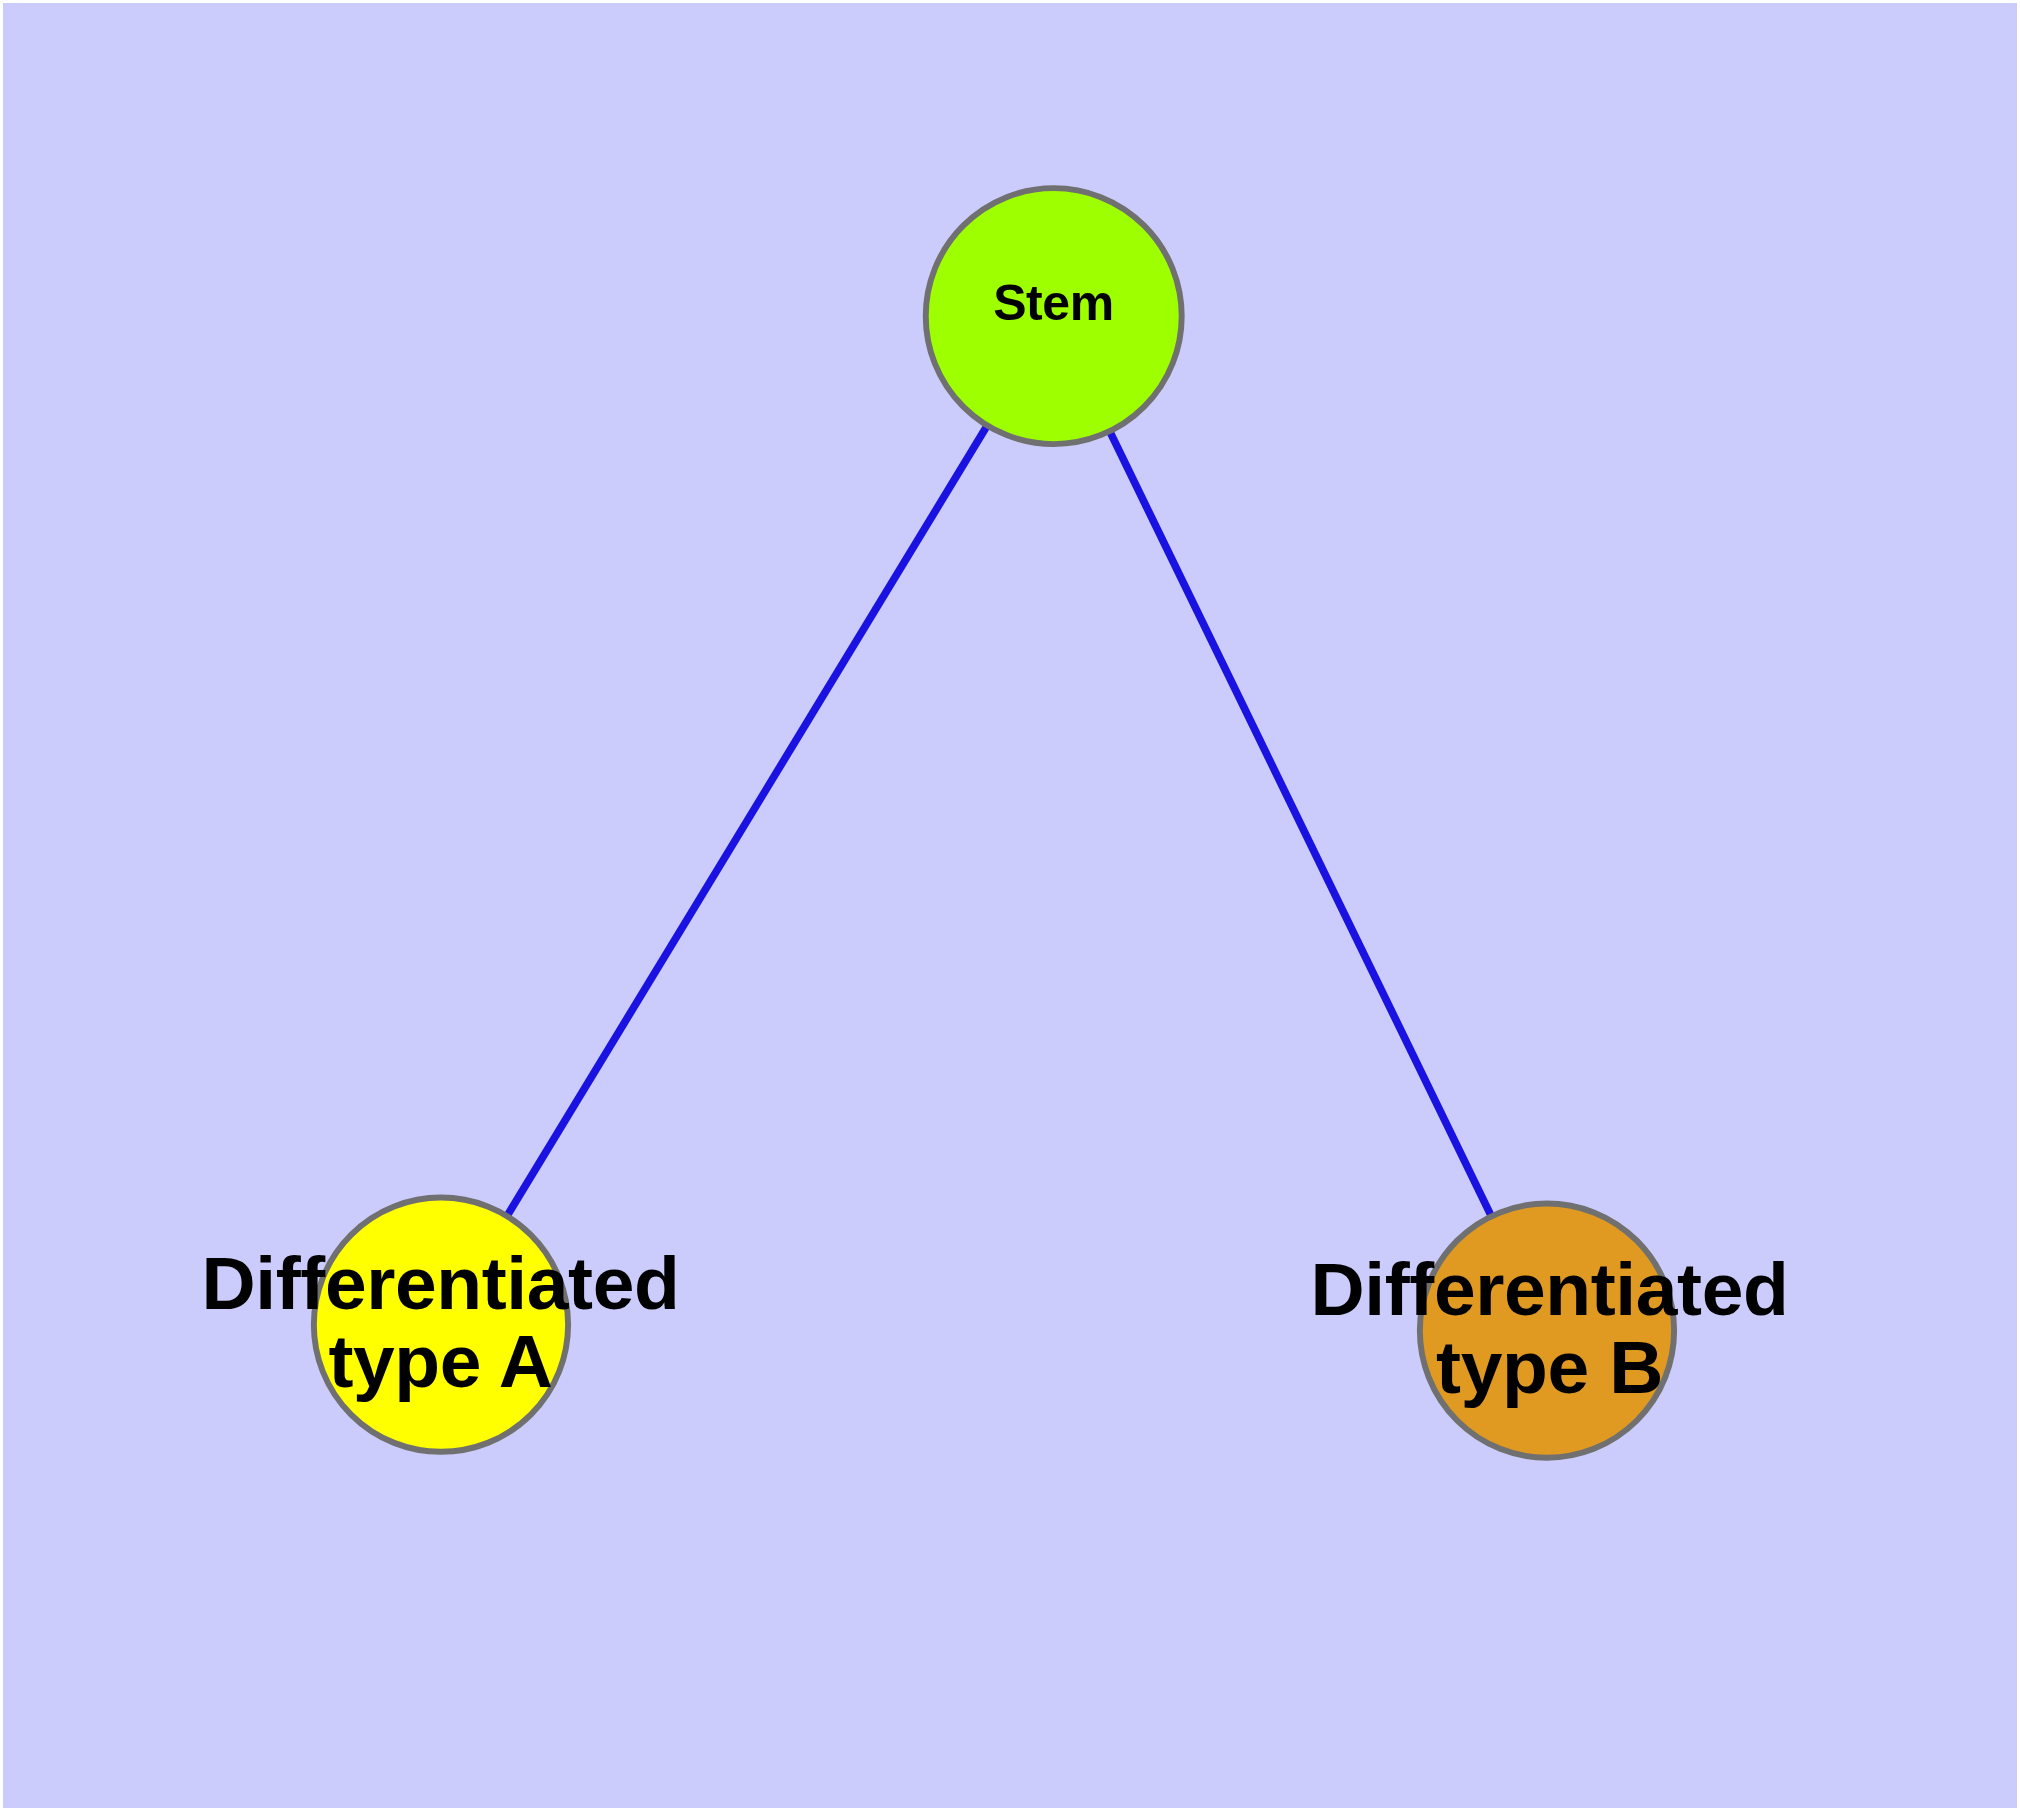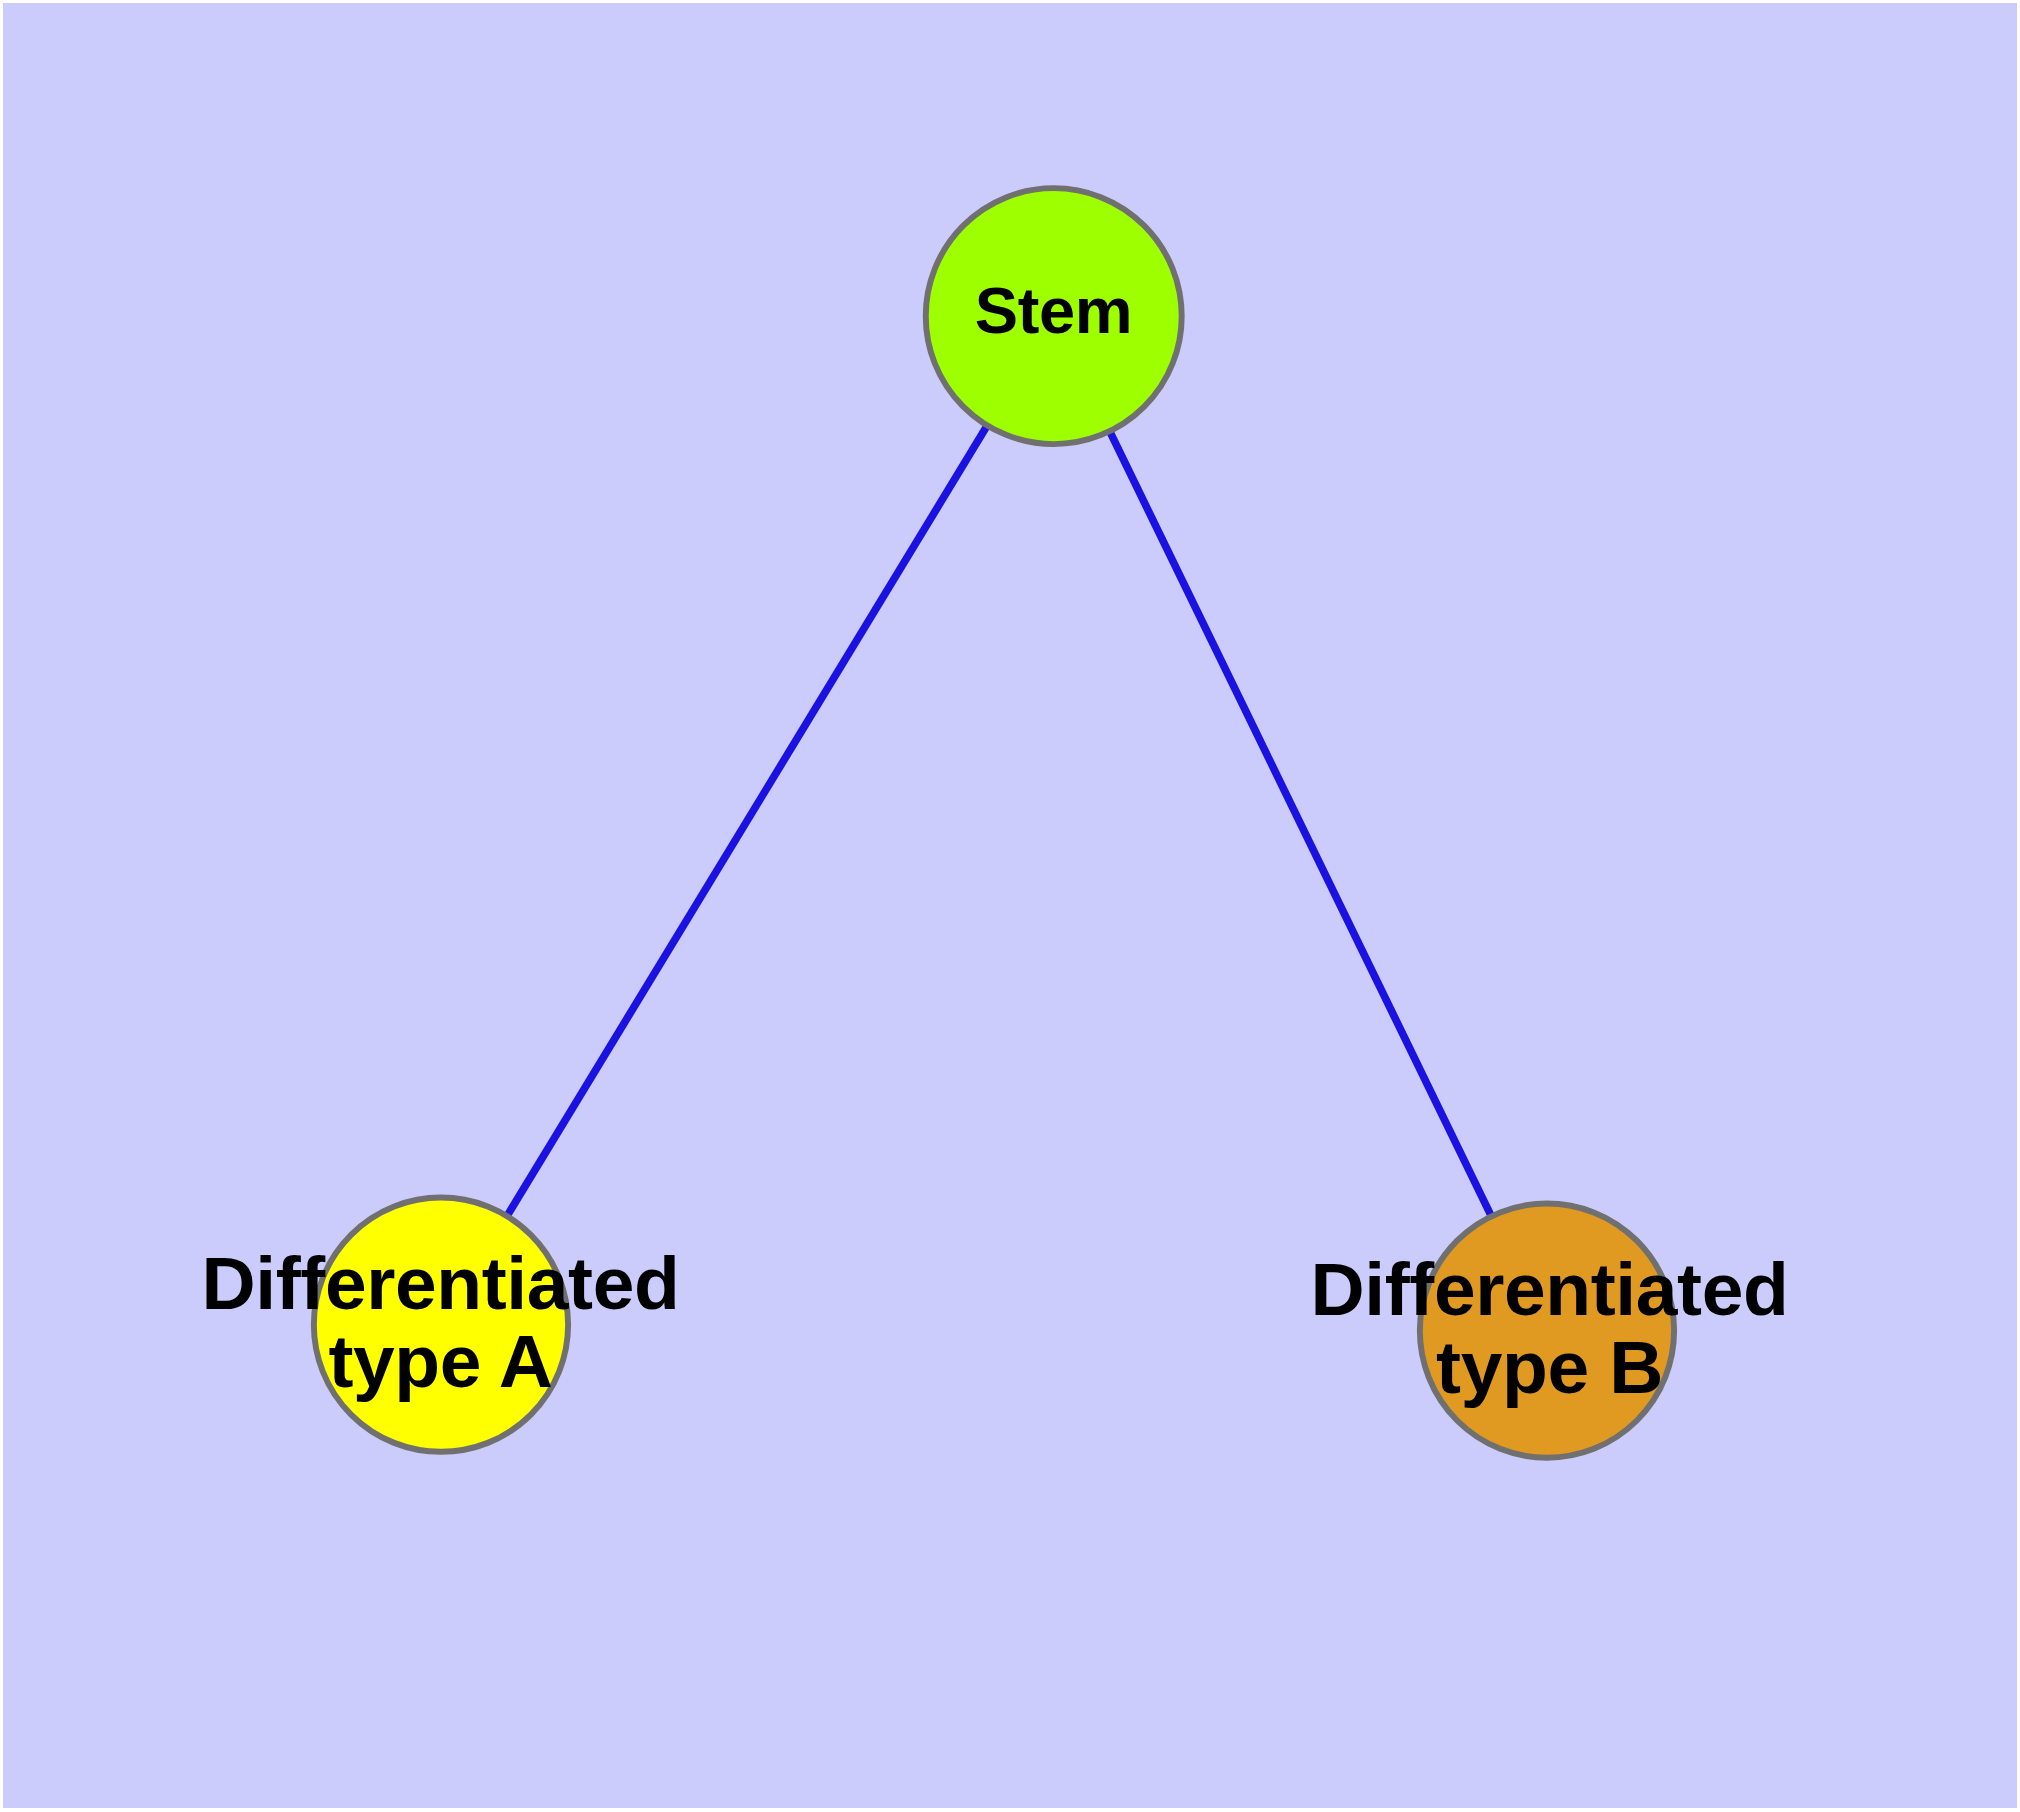--- a/index.html
+++ b/index.html
@@ -44,21 +44,21 @@
     color: #000000;
     font-weight: bold;
     text-align: center;
     white-space: nowrap;
     line-height: 1.04;
     letter-spacing: -0.4px;
     pointer-events: none;
     -webkit-font-smoothing: antialiased;
   }
   .label-stem {
-    font-size: 65px;
+    font-size: 50px;
   }
   .label-diff {
     font-size: 75px;
   }
 </style>
 </head>
 <body>
 
 <div id="canvas">
 

